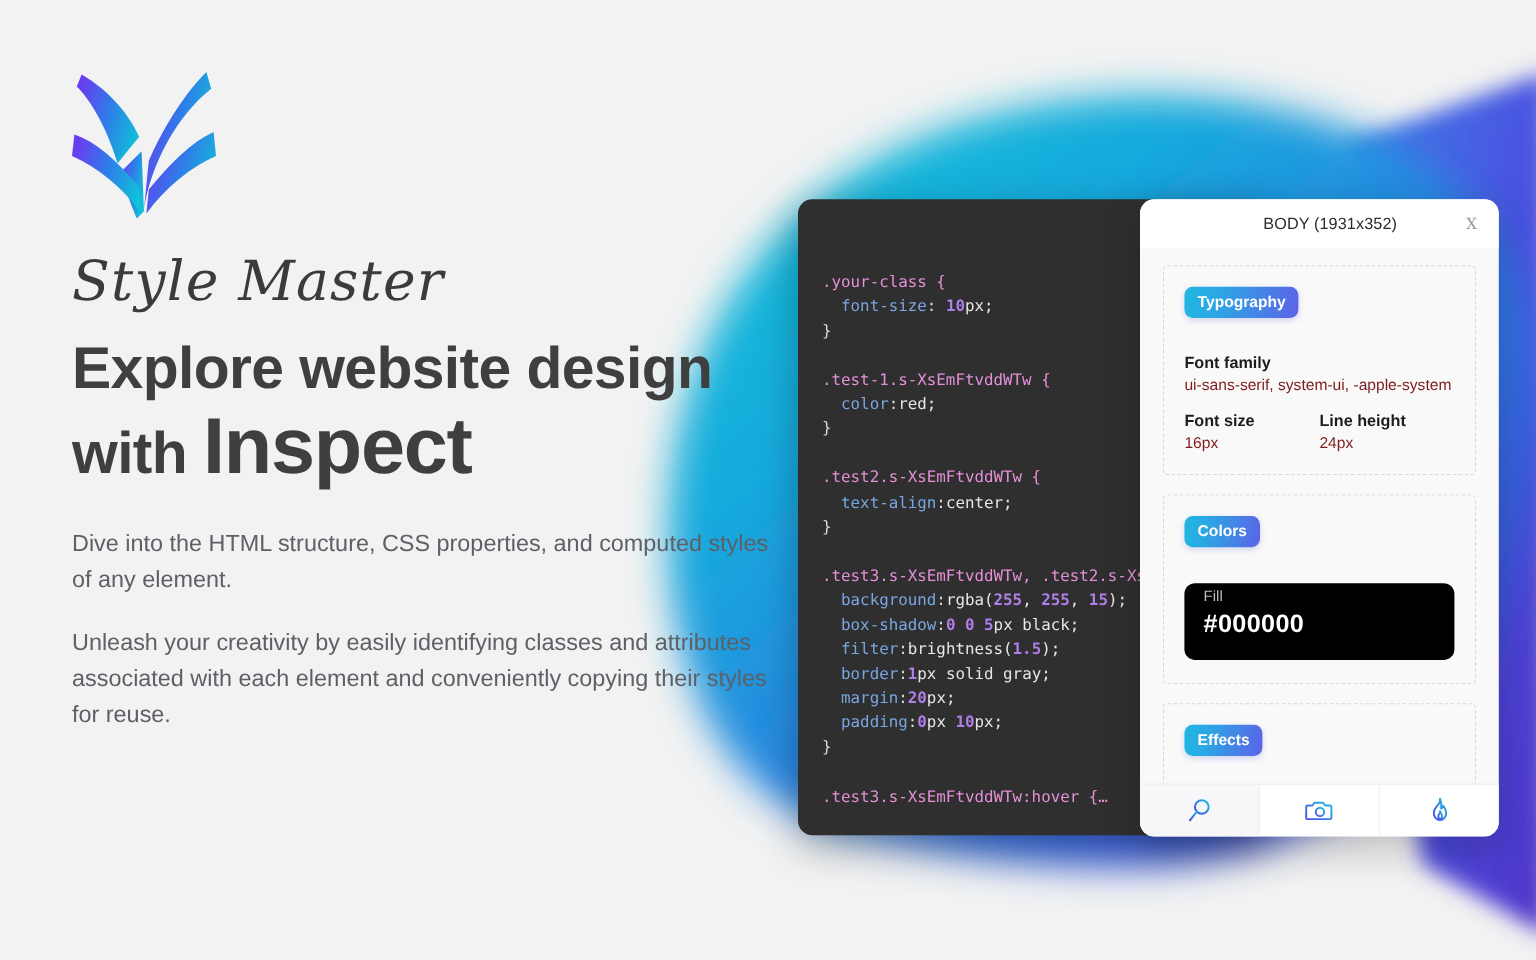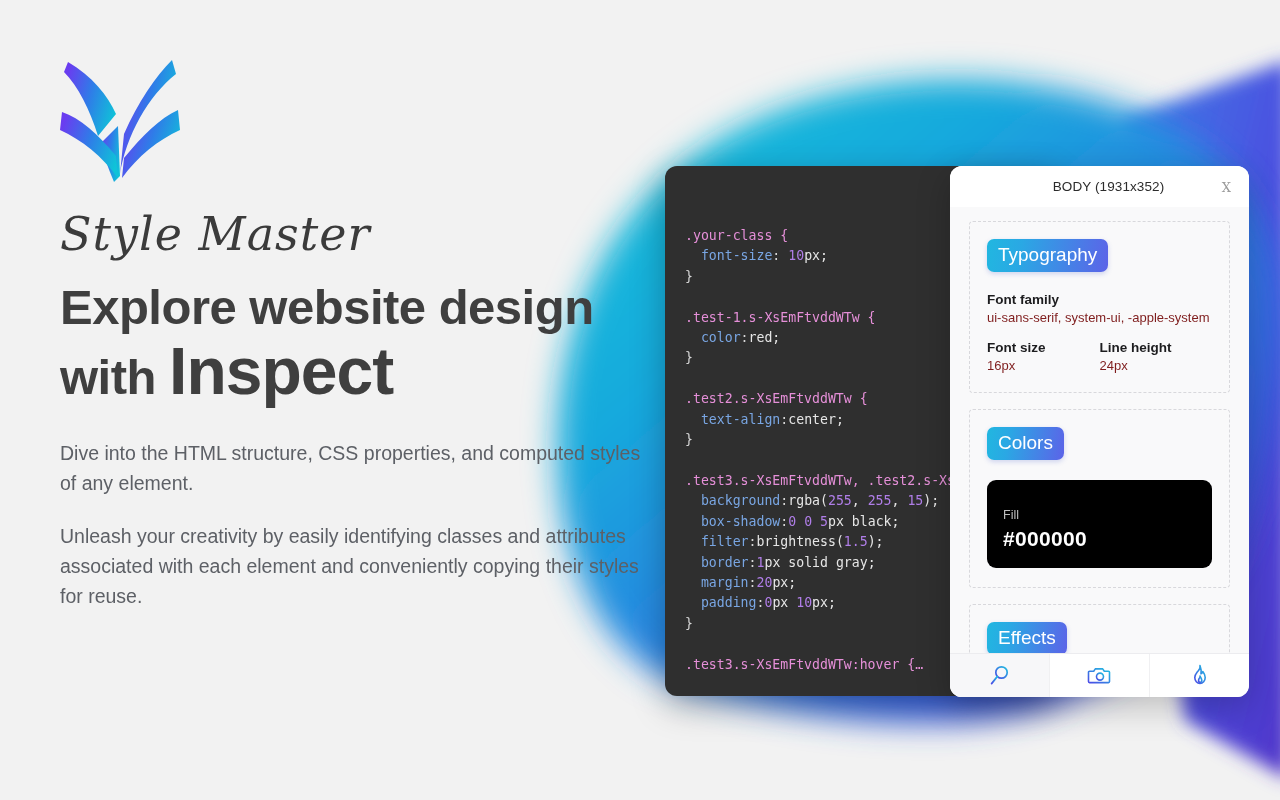--- a/index.html
+++ b/index.html
@@ -87,21 +87,21 @@
     font-family: "DejaVu Sans Mono", monospace;
     font-size: 13.2px;
     line-height: 20.4px;
     color: #dcdcdc;
     white-space: pre;
     overflow: hidden;
   }
   .sel  { color: #e58fd8; }
   .prop { color: #79a6e3; }
   .val  { color: #e6e6e6; }
-  .num  { color: #b07ee8; }
+  .num  { color: #b07ee8; font-weight: bold; }
   .brc  { color: #d8d8d8; }
 
   
   .inspector {
     position: absolute;
     left: 950px; top: 166px;
     width: 299px; height: 531px;
     background: #f9f9fa;
     border-radius: 12px;
     z-index: 20;
@@ -139,42 +139,43 @@
     border: 1px dashed #d8d8dc;
     border-radius: 4px;
     padding: 17px 17px 19px 17px;
     margin-bottom: 16px;
     background: transparent;
   }
   .badge {
     display: inline-block;
     padding: 5px 11px 6px 11px;
     border-radius: 7px;
-    font-size: 19px;
+    font-size: 13px;
     color: #fff;
     background: linear-gradient(100deg, #21b7e0 0%, #2aa8e4 28%, #5c63e8 100%);
     box-shadow: 0 2px 5px rgba(60,80,200,.22);
-    margin-bottom: 20px;
+    margin-bottom: 30px;
+    font-weight: bold;
   }
   .field-label {
     font-size: 13.5px;
     font-weight: 700;
     color: #1d1d1f;
     margin-bottom: 3px;
   }
   .field-value {
     font-size: 13px;
     color: #7f1d1d;
   }
   .field-row { display: flex; margin-top: 15px; }
   .field-col { flex: 1; }
   .swatch {
     background: #000;
     border-radius: 9px;
-    padding: 28px 16px 17px 16px;
+    padding: 4px 16px 17px 16px;
   }
   .swatch-label { font-size: 12.5px; color: #bfbfbf; margin-bottom: 5px; }
   .swatch-value { font-size: 21px; font-weight: 700; color: #ffffff; letter-spacing: .3px; }
   .effects-item {
     font-size: 13.5px;
     font-weight: 700;
     color: #1d1d1f;
   }
   .insp-toolbar {
     flex: 0 0 44px;

